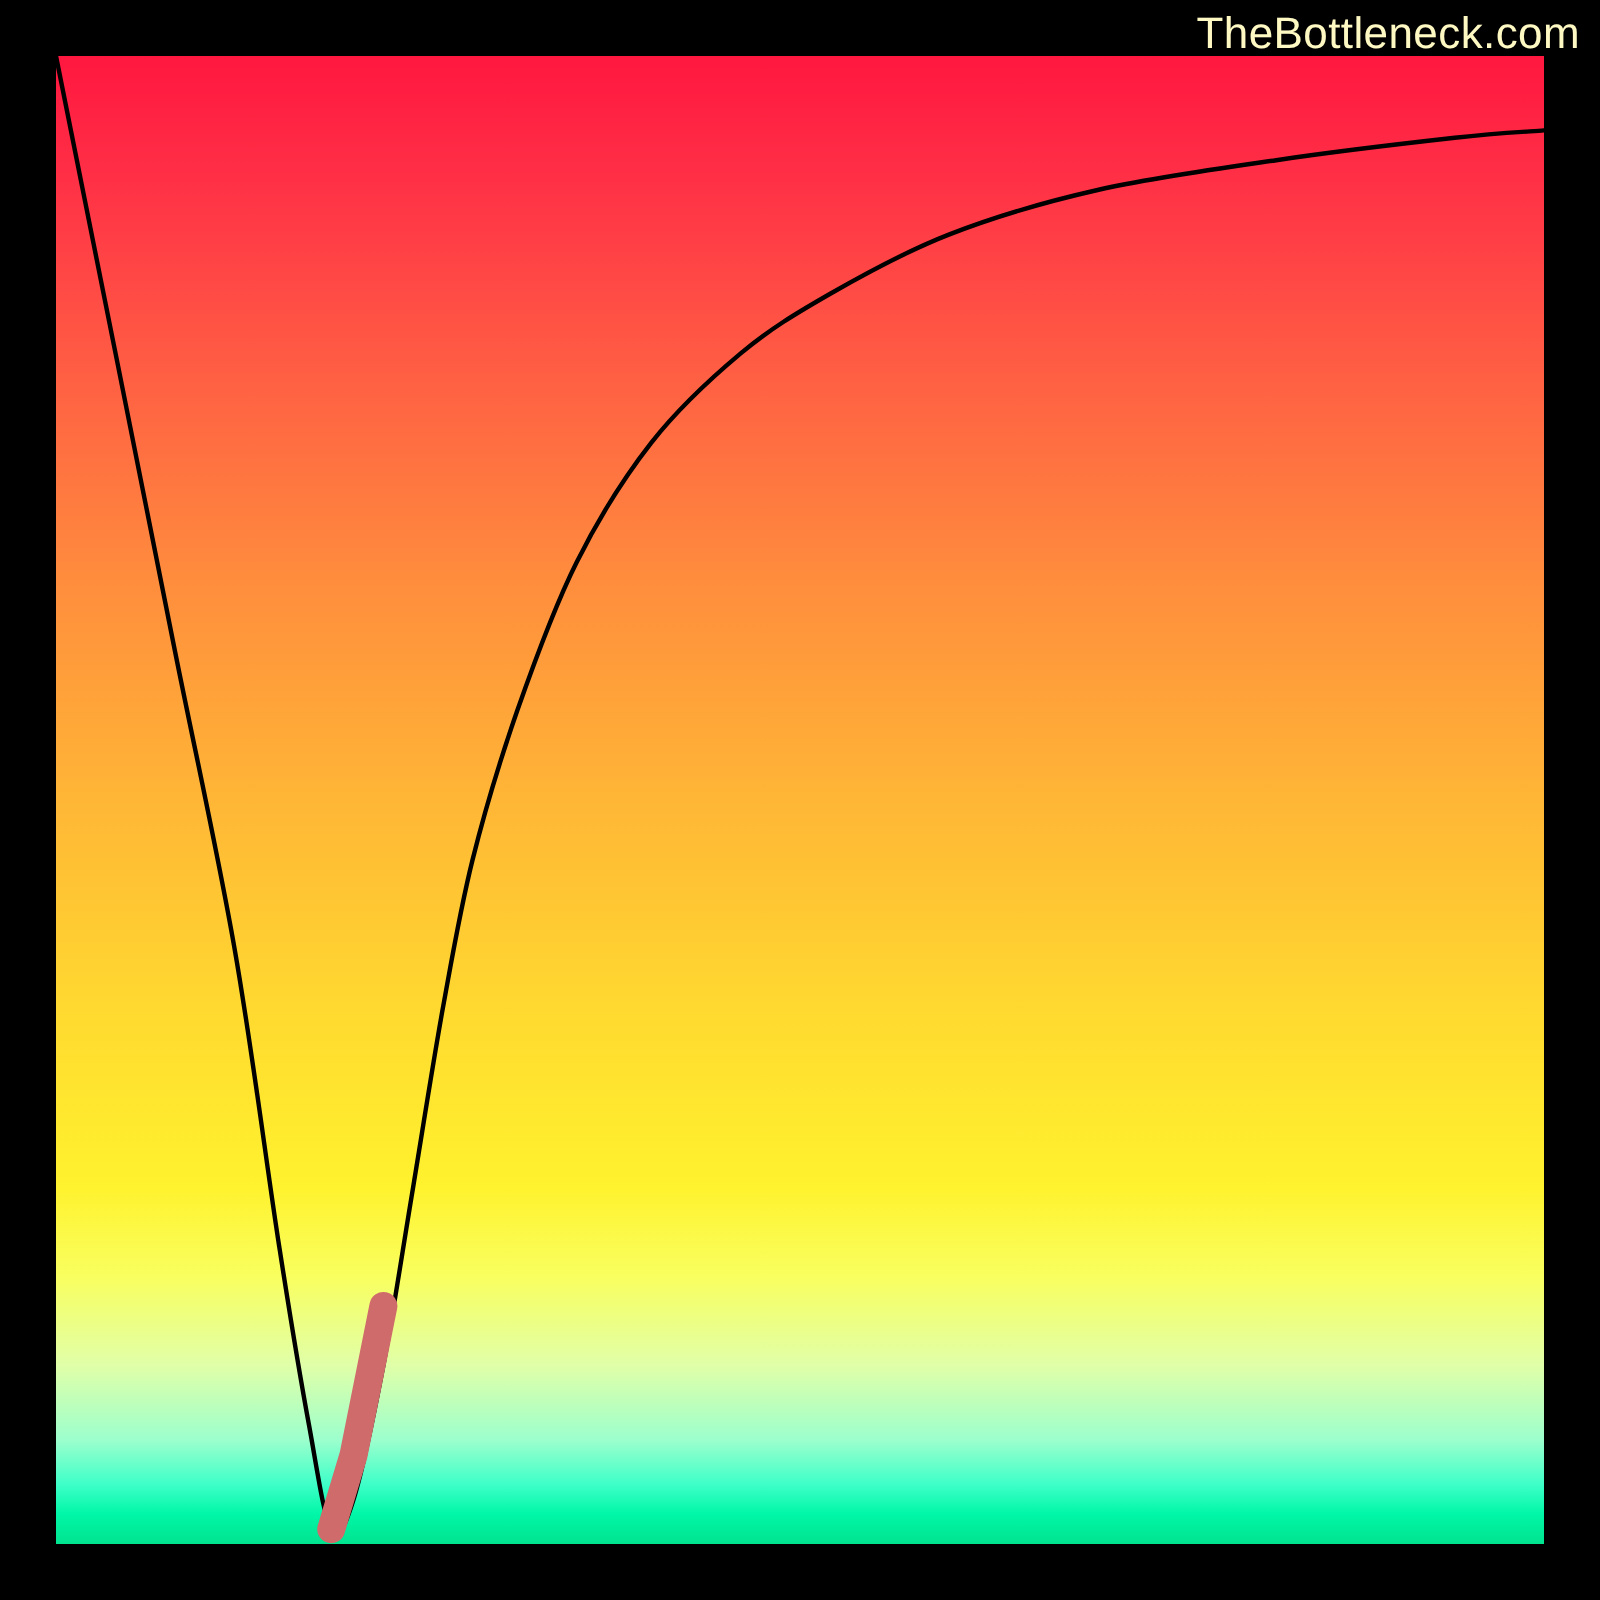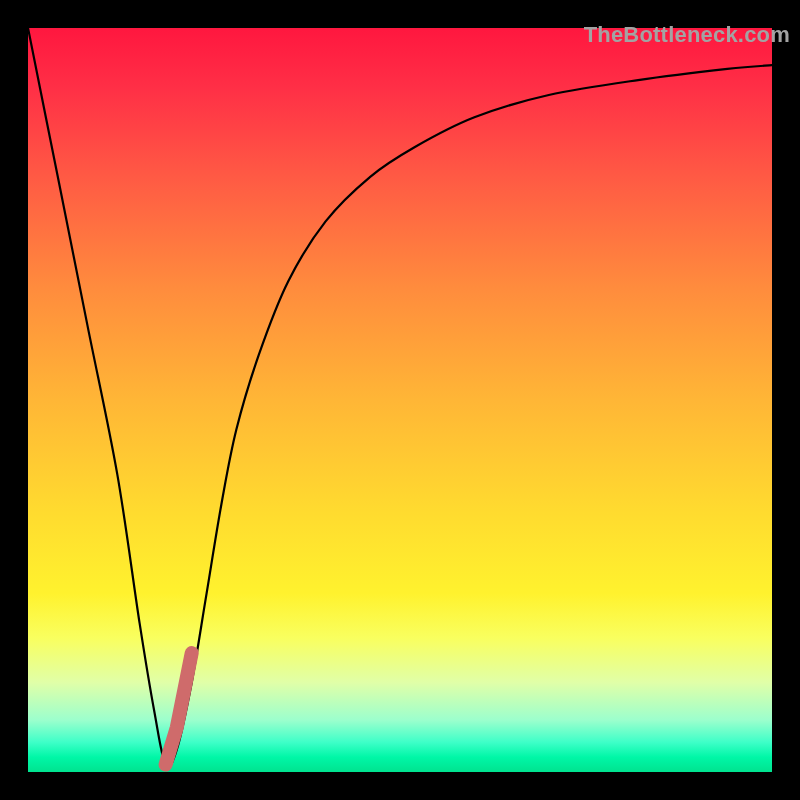--- a/index.html
+++ b/index.html
@@ -45,25 +45,25 @@
     );
   }
   svg.curves {
     position: absolute;
     inset: 0;
     width: 100%;
     height: 100%;
   }
   .watermark {
     position: absolute;
-    top: 22px;
+    top: 4px;
     right: 10px;
-    color: #a3a3a3;
+    color: #fef9c3;
     font-size: 22px;
-    font-weight: 700;
+    font-weight: 400;
     letter-spacing: 0.2px;
   }
 </style>
 </head>
 <body>
 
 <div class="frame">
   <div class="plot-area">
     <div class="gradient-bg"></div>
     <svg class="curves" viewBox="0 0 744 744" preserveAspectRatio="none">

